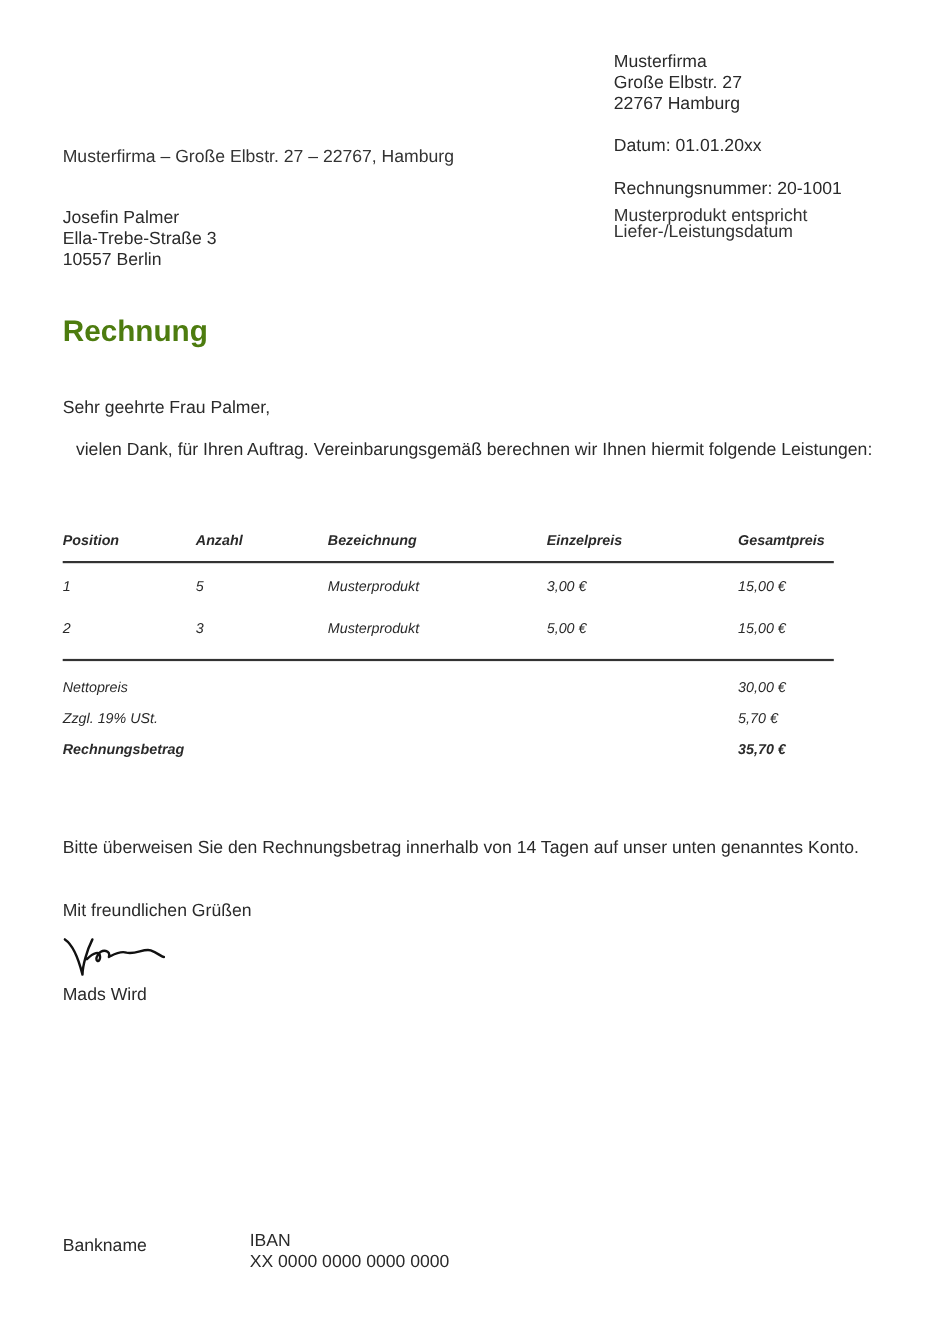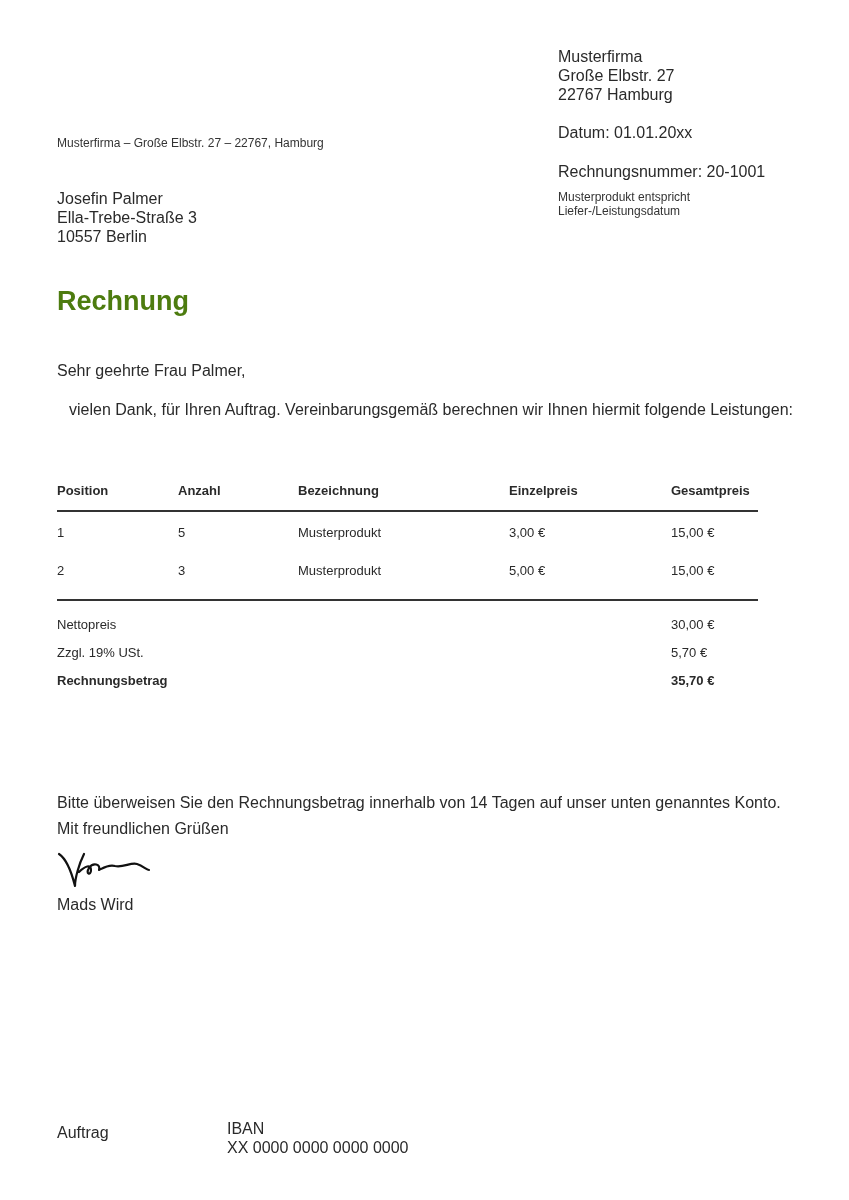--- a/index.html
+++ b/index.html
@@ -3,21 +3,21 @@
   <meta charset="utf-8">
   <style>
     html, body { margin: 0; padding: 0; background: #ffffff; }
     body {
       width: 849px; height: 1200px; position: relative; overflow: hidden;
       font-family: "Liberation Sans", sans-serif; color: #2a2a2a;
     }
     .abs { position: absolute; }
     .t15 { font-size: 16px; line-height: 19px; }
     .t13 { font-size: 13px; line-height: 18px; }
-    .t10 { font-size: 12px; line-height: 14px; }
+    .t10 { font-size: 16px; line-height: 14px; }
 
     
     #sender { left: 558px; top: 47px; }
     #sender .line { display: block; }
     #meta-date { left: 558px; top: 123px; }
     #meta-number { left: 558px; top: 162px; }
     #meta-note { left: 558px; top: 190px; color: #333; }
     #meta-note span { display: block; }
 
     
@@ -26,31 +26,31 @@
     #recipient span { display: block; }
 
     
     #title { left: 57px; top: 286px; font-size: 27px; font-weight: bold; color: #4d7c0f; margin: 0; }
 
     #salutation { left: 57px; top: 361px; text-align: center; }
     #intro { left: 57px; top: 400px; margin-left: 12px; }
 
     
     #invoice-table { left: 57px; top: 478px; width: 701px; }
-    .cell { position: absolute; white-space: nowrap; }
-    .c1 { left: 0; } .c2 { left: 121px; } .c3 { left: 241px; } .c4 { left: 452px; } .c5 { left: 614px; }
+    .cell { position: absolute; white-space: nowrap; font-style: italic; }
+    .c1 { left: 0; } .c2 { left: 121px; } .c3 { left: 241px; } .c4 { left: 440px; } .c5 { left: 614px; }
     .thead { position: absolute; top: 4px; left: 0; width: 701px; font-weight: bold; }
     .rule { position: absolute; left: 0; width: 701px; height: 2px; background: #333; }
     .body-row { position: absolute; left: 0; width: 701px; }
 
     .totals { position: absolute; left: 0; width: 701px; }
     .totals .bold { font-weight: bold; }
 
     #closing-text { left: 57px; top: 761px; }
-    #closing-text span { display: block; margin-top: 32px; }
+    #closing-text span { display: block; }
     #regards { left: 57px; top: 819px; }
     #signature { left: 57px; top: 850px; }
     #signer { left: 57px; top: 895px; }
 
     #bank-name { left: 57px; top: 1123px; }
     #iban-block { left: 227px; top: 1119px; }
     #iban-block span { display: block; }
   </style>
 </head>
 <body>
@@ -124,17 +124,17 @@
 </div>
 <div id="regards" class="abs t15">Mit freundlichen Grüßen</div>
 
 <div id="signature" class="abs">
   <svg width="96" height="40" viewBox="0 0 96 40">
     <path d="M2 4 C 8 8, 14 20, 18 36 M18 36 C 18 28, 22 14, 27 4 M22 22 C 28 16, 34 14, 34 20 C 34 26, 28 24, 32 18 C 36 12, 44 14, 42 20 C 46 18, 52 14, 58 16 C 66 18, 74 12, 80 14 C 86 16, 90 20, 92 20" fill="none" stroke="#111" stroke-width="2.2" stroke-linecap="round" stroke-linejoin="round"></path>
   </svg>
 </div>
 <div id="signer" class="abs t15">Mads Wird</div>
 
-<div id="bank-name" class="abs t15">Auftrag</div>
+<div id="bank-name" class="abs t15">Bankname</div>
 <div id="iban-block" class="abs t15">
   <span>IBAN</span>
   <span>XX 0000 0000 0000 0000</span>
 </div>
 
 </body></html>

